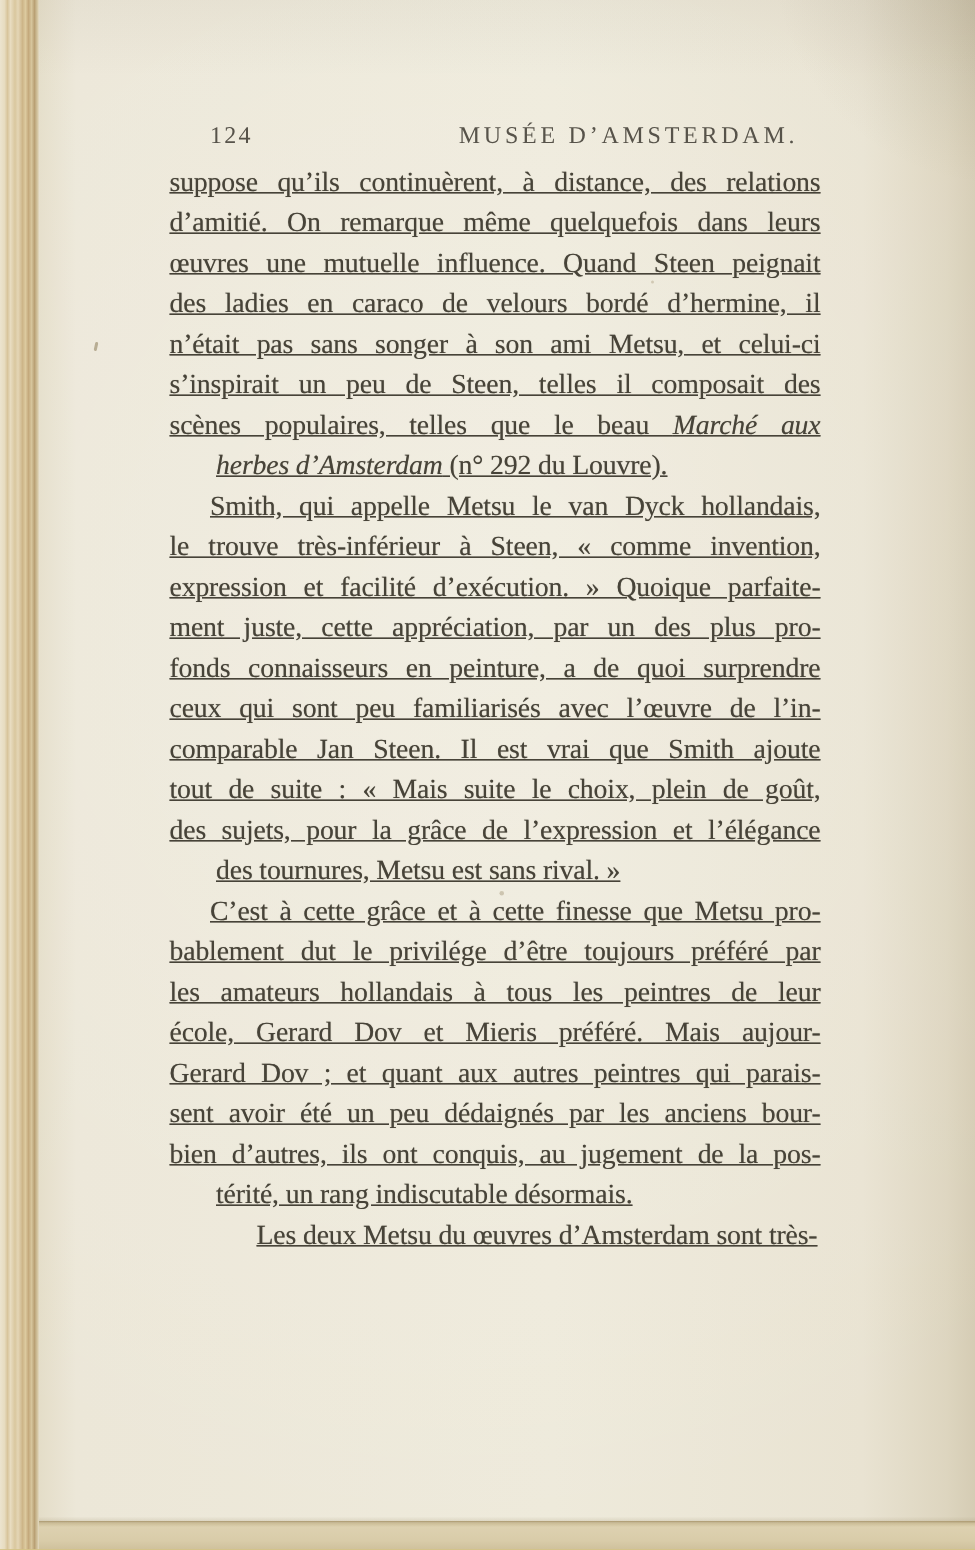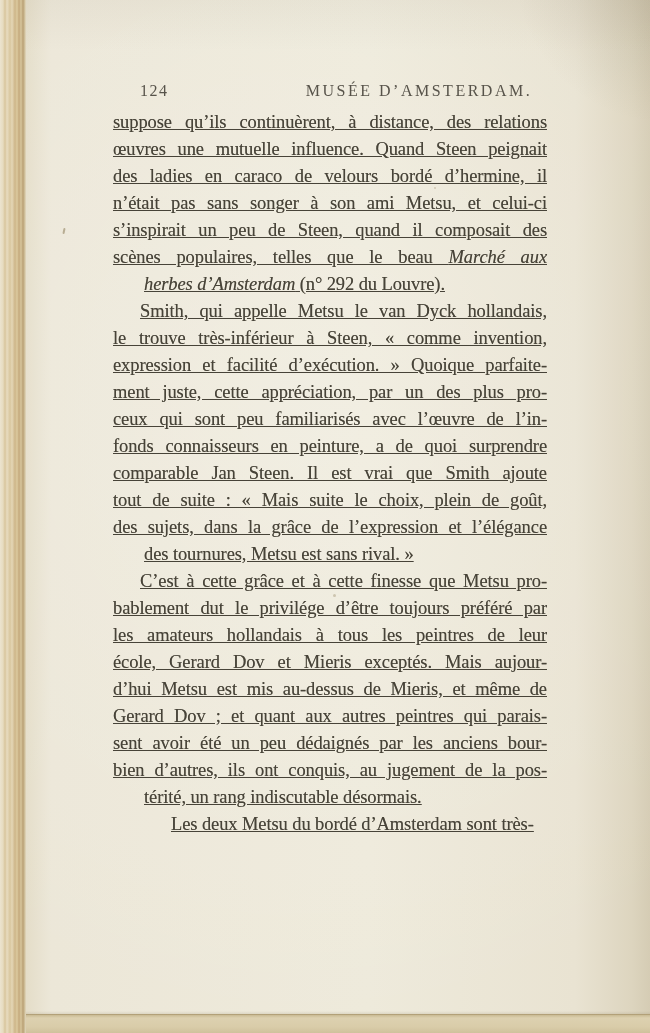--- a/index.html
+++ b/index.html
@@ -87,44 +87,44 @@
   <div id="page"></div>
   <div id="bottom-edge"></div>
 
   <div id="header-row">
     <span id="page-number">124</span>
     <span id="running-title">MUSÉE D’AMSTERDAM.</span>
   </div>
 
   <div id="text-block">
       <div class="line"><span>suppose qu’ils continuèrent, à distance, des relations</span></div>
+      <div class="line"><span>d’amitié. On remarque même quelquefois dans leurs</span></div>
       <div class="line"><span>œuvres une mutuelle influence. Quand Steen peignait</span></div>
       <div class="line"><span>des ladies en caraco de velours bordé d’hermine, il</span></div>
       <div class="line"><span>n’était pas sans songer à son ami Metsu, et celui-ci</span></div>
-      <div class="line"><span>s’inspirait un peu de Steen, quand il composait des</span></div>
+      <div class="line"><span>s’inspirait un peu de Steen, telles il composait des</span></div>
       <div class="line"><span>scènes populaires, telles que le beau </span><span class="it">Marché aux</span></div>
       <div class="line para-end"><span class="it">herbes d’Amsterdam</span><span> (n° 292 du Louvre).</span></div>
       <div class="line indent"><span>Smith, qui appelle Metsu le van Dyck hollandais,</span></div>
       <div class="line"><span>le trouve très-inférieur à Steen, « comme invention,</span></div>
       <div class="line"><span>expression et facilité d’exécution. » Quoique parfaite-</span></div>
       <div class="line"><span>ment juste, cette appréciation, par un des plus pro-</span></div>
+      <div class="line"><span>fonds connaisseurs en peinture, a de quoi surprendre</span></div>
       <div class="line"><span>ceux qui sont peu familiarisés avec l’œuvre de l’in-</span></div>
-      <div class="line"><span>fonds connaisseurs en peinture, a de quoi surprendre</span></div>
       <div class="line"><span>comparable Jan Steen. Il est vrai que Smith ajoute</span></div>
       <div class="line"><span>tout de suite : « Mais suite le choix, plein de goût,</span></div>
-      <div class="line"><span>des sujets, dans la grâce de l’expression et l’élégance</span></div>
+      <div class="line"><span>des sujets, pour la grâce de l’expression et l’élégance</span></div>
       <div class="line para-end"><span>des tournures, Metsu est sans rival. »</span></div>
       <div class="line indent"><span>C’est à cette grâce et à cette finesse que Metsu pro-</span></div>
       <div class="line"><span>bablement dut le privilége d’être toujours préféré par</span></div>
       <div class="line"><span>les amateurs hollandais à tous les peintres de leur</span></div>
-      <div class="line"><span>école, Gerard Dov et Mieris exceptés. Mais aujour-</span></div>
-      <div class="line"><span>d’hui Metsu est mis au-dessus de Mieris, et même de</span></div>
+      <div class="line"><span>école, Gerard Dov et Mieris préféré. Mais aujour-</span></div>
       <div class="line"><span>Gerard Dov ; et quant aux autres peintres qui parais-</span></div>
       <div class="line"><span>sent avoir été un peu dédaignés par les anciens bour-</span></div>
       <div class="line"><span>bien d’autres, ils ont conquis, au jugement de la pos-</span></div>
       <div class="line para-end"><span>térité, un rang indiscutable désormais.</span></div>
-      <div class="line indent para-end"><span>Les deux Metsu du bordé d’Amsterdam sont très-</span></div>
+      <div class="line indent para-end"><span>Les deux Metsu du œuvres d’Amsterdam sont très-</span></div>
     </div>
 
   <span class="speck" id="speck-1"></span>
   <span class="speck" id="speck-2"></span>
   <span class="speck" id="speck-3"></span>
 </div>
 
 </body></html>

